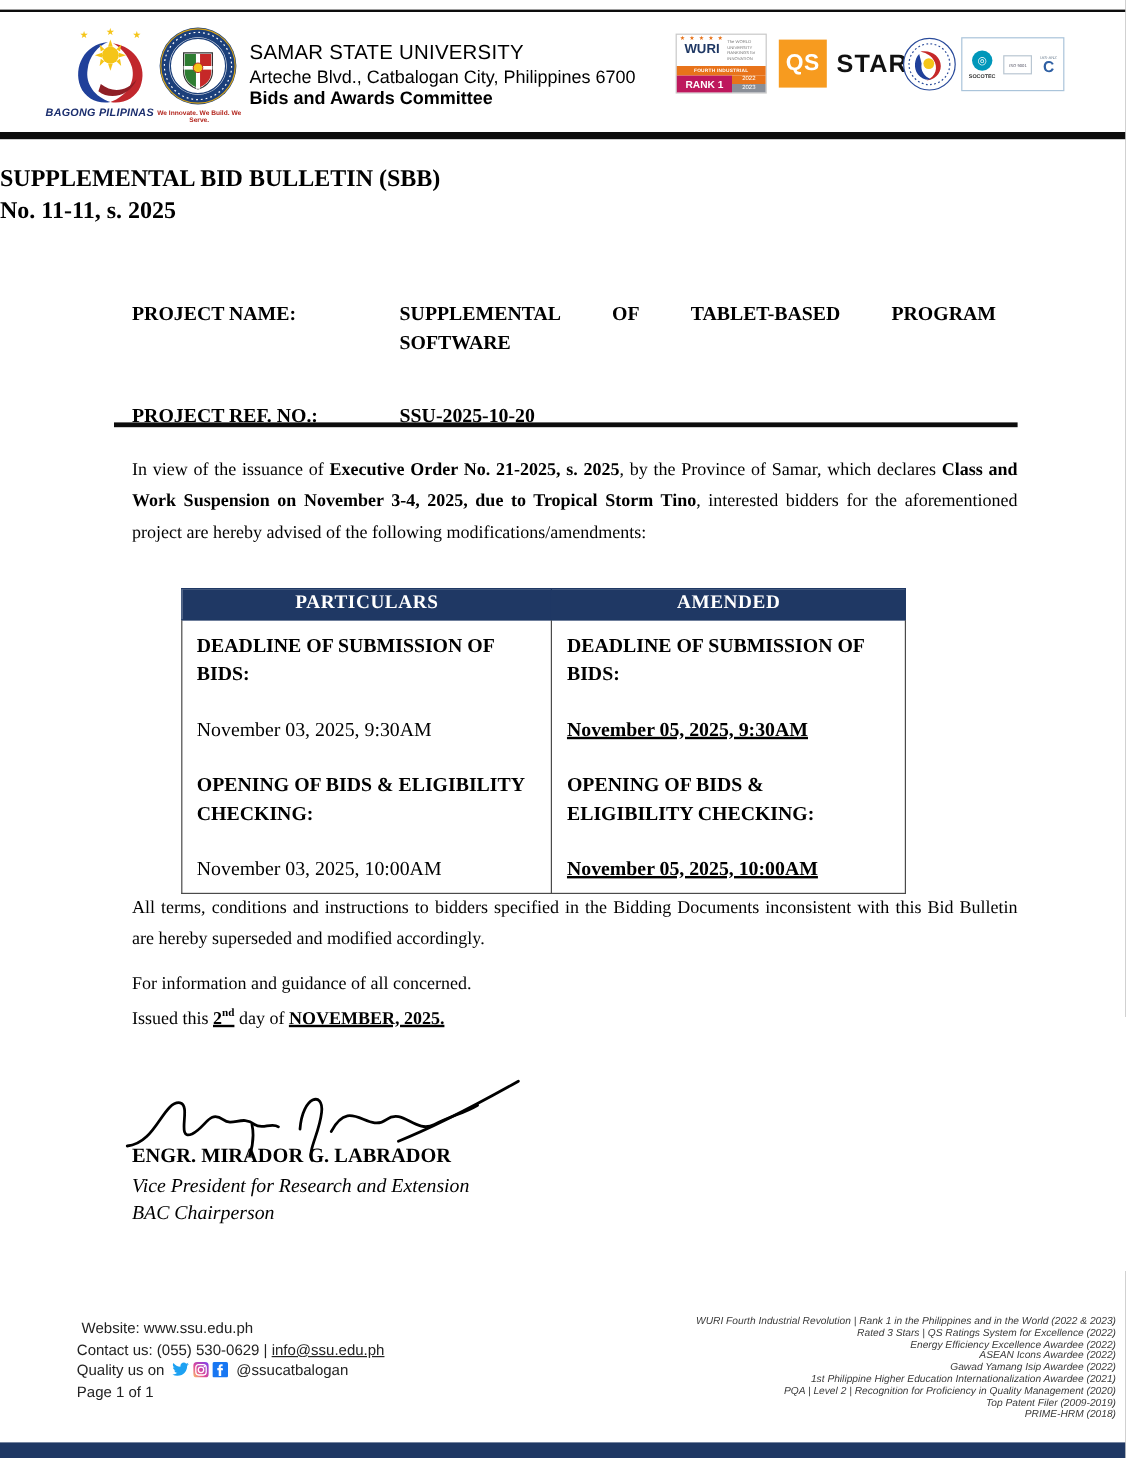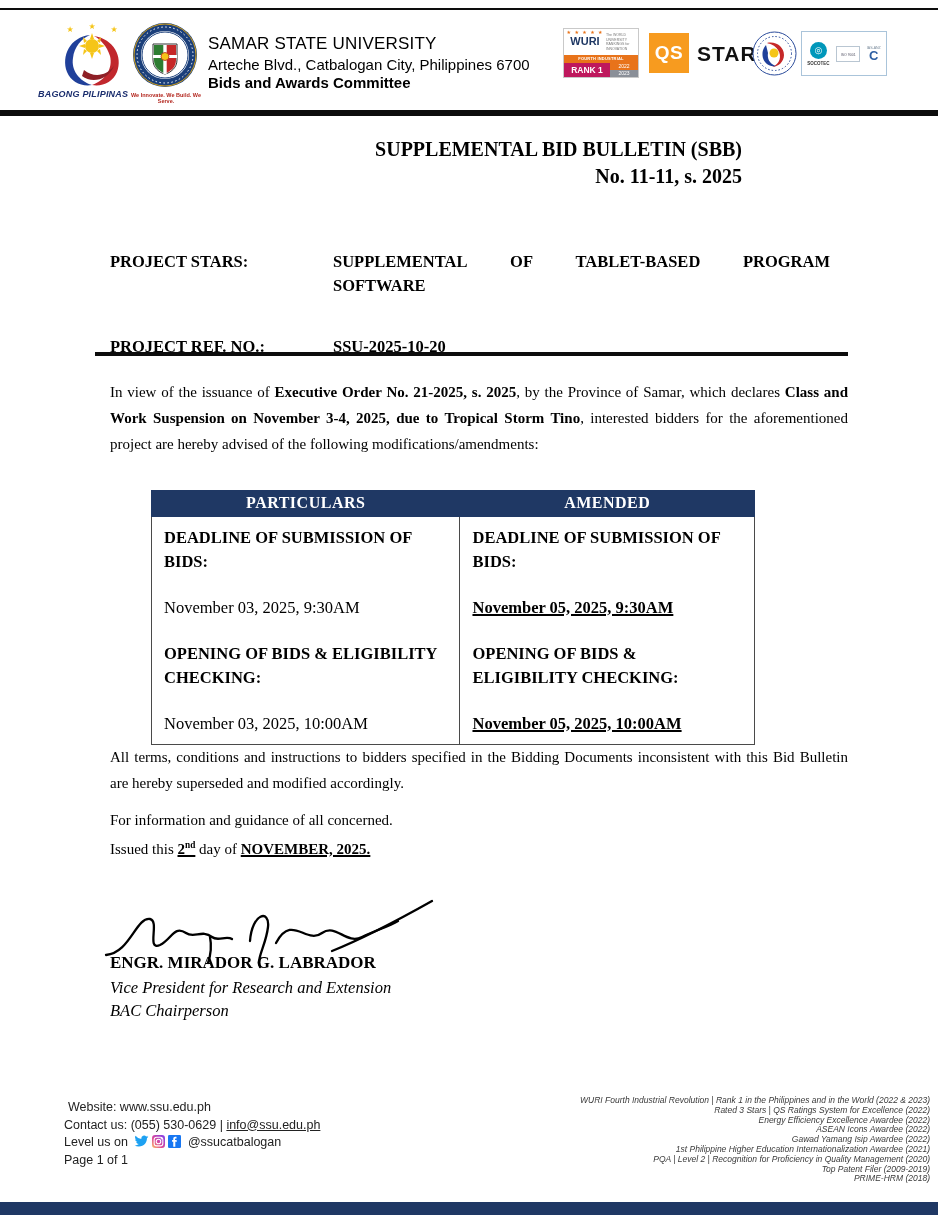--- a/index.html
+++ b/index.html
@@ -53,21 +53,21 @@
   .soco-col { text-align:center; }
   .soco-circle { width:17px; height:17px; border-radius:50%; background:#0097ba; margin:0 auto;
     color:#fff; font-size:9px; line-height:17px; }
   .soco-name { font-size:4.5px; font-weight:bold; color:#333; margin-top:2px;}
   .soco-iso { width:24px; height:16px; border:1px solid #b9c6d2; font-size:3.5px; color:#556;
     line-height:16px; }
   .soco-ias { font-size:3.5px; color:#789; }
   .soco-c { font:bold 13px "Liberation Sans",sans-serif; color:#2e5fa3; line-height:12px;}
 
   
-  .doc-title { position:absolute; top:136px; left:0; width:742px; text-align:right;
+  .doc-title { position:absolute; top:136px; left:0; width:742px; text-align:left;
     font-weight:bold; font-size:20px; line-height:27px; }
   .project { position:absolute; top:252px; left:110px; width:738px; }
   .proj-row { display:flex; }
   .proj-label { width:223px; font-weight:bold; font-size:16.5px; }
   .proj-value { width:497px; font-weight:bold; font-size:16.5px; }
   .name-line1 { display:flex; justify-content:space-between; }
   .name-line2 { margin-top:4px; }
   .proj-row2 { margin-top:41px; }
   .para { position:absolute; left:110px; width:738px; font-size:15px; line-height:26px;
     text-align:justify; }
@@ -204,21 +204,21 @@
 
   <div class="rule head-rule"></div>
 
   <div class="doc-title">
     <div>SUPPLEMENTAL BID BULLETIN (SBB)</div>
     <div>No. 11-11, s. 2025</div>
   </div>
 
   <div class="project">
     <div class="proj-row">
-      <div class="proj-label">PROJECT STARS:</div>
+      <div class="proj-label">PROJECT NAME:</div>
       <div class="proj-value">
         <div class="name-line1">
           <span>SUPPLEMENTAL</span>
           <span>OF</span>
           <span>TABLET-BASED</span>
           <span>PROGRAM</span>
         </div>
         <div class="name-line2">SOFTWARE</div>
       </div>
     </div>
@@ -269,21 +269,21 @@
     <path d="M110,44 C112,54 110,64 108,70"></path>
   </svg>
   <div class="sig-name">ENGR. MIRADOR G. LABRADOR</div>
   <div class="sig-role1">Vice President for Research and Extension</div>
   <div class="sig-role2">BAC Chairperson</div>
 
   <div class="footer-left">
     <div style="padding-left:4px;">Website: www.ssu.edu.ph</div>
     <div><span>Contact us: (055) 530-0629 | </span><span class="email">info@ssu.edu.ph</span></div>
     <div>
-      <span>Level us on</span>
+      <span>Quality us on</span>
       <span class="social">
         <svg width="15" height="13" viewBox="0 0 24 20">
           <path fill="#1da1f2" d="M23 2.4c-.8.4-1.7.6-2.6.8.9-.6 1.6-1.5 2-2.5-.9.5-1.9.9-2.9 1.1A4.5 4.5 0 0 0 11.7 5c0 .4 0 .7.1 1A12.8 12.8 0 0 1 2.5.9 4.5 4.5 0 0 0 3.9 7c-.7 0-1.4-.2-2-.5 0 2.1 1.5 3.9 3.6 4.3-.6.2-1.3.2-2 .1.6 1.8 2.2 3.1 4.2 3.1A9 9 0 0 1 1 16.2 12.7 12.7 0 0 0 7.9 18c8.3 0 12.8-6.9 12.8-12.8v-.6c.9-.6 1.6-1.4 2.3-2.2z"></path>
         </svg>
         <svg width="13" height="13" viewBox="0 0 24 24">
           <defs>
               <linearGradient id="ig" x1="0" y1="1" x2="1" y2="0">
             <stop offset="0" stop-color="#fdc468"></stop>
                 <stop offset=".4" stop-color="#df4996"></stop>
                 <stop offset="1" stop-color="#7a3ff0"></stop>

